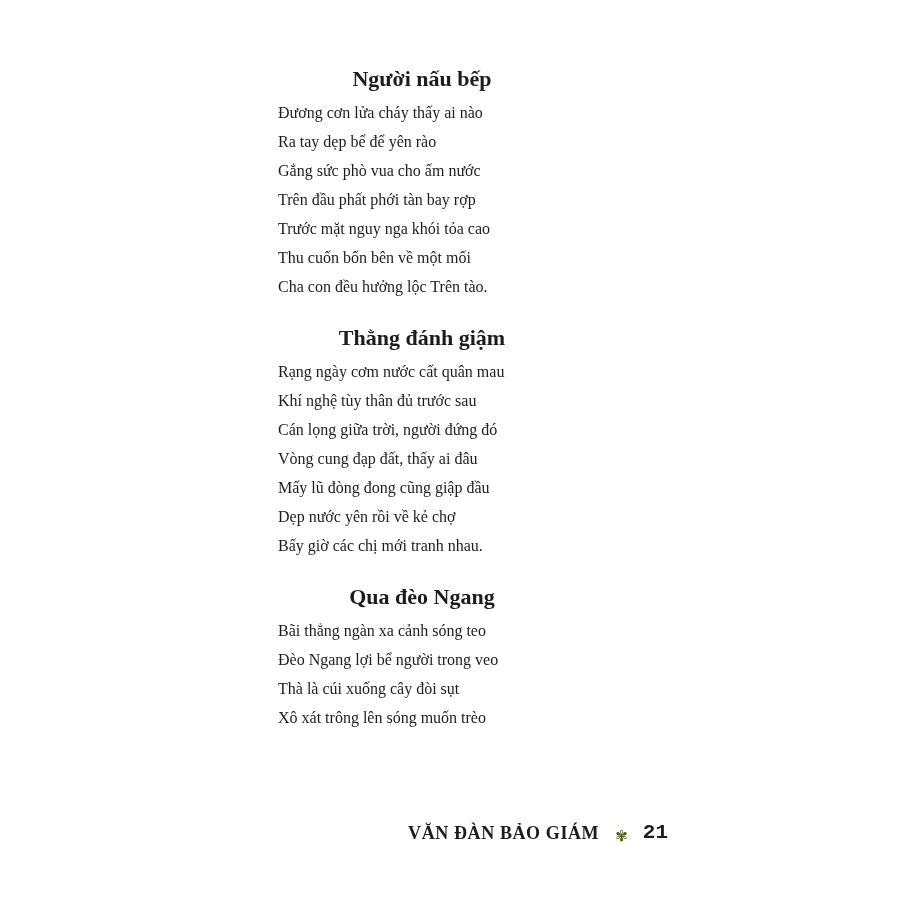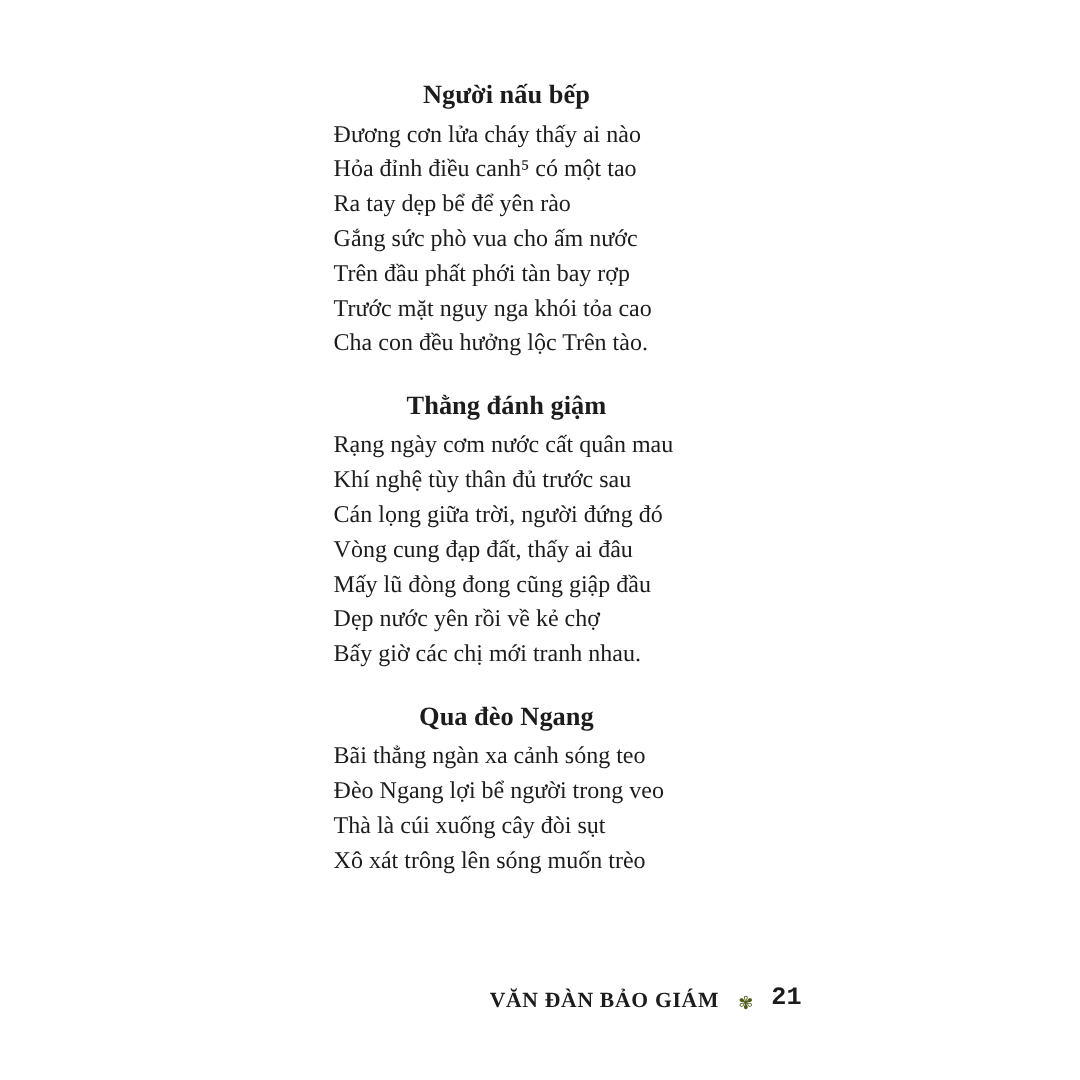--- a/index.html
+++ b/index.html
@@ -31,21 +31,21 @@
   }
   .poem-title {
     text-align: center;
     font-weight: bold;
     font-size: 22px;
     line-height: 30px;
     margin-bottom: 4px;
     white-space: nowrap;
   }
   .poem-line {
-    font-size: 20px;
+    font-size: 16px;
     line-height: 29px;
     white-space: nowrap;
   }
   .footer {
     position: absolute;
     top: 822px;
     left: 0;
     right: 232px;
     display: flex;
     justify-content: flex-end;
@@ -72,25 +72,25 @@
 </style>
 </head>
 <body>
 
 <div class="page">
   <div class="content">
 
     <div class="poem">
       <div class="poem-title">Người nấu bếp</div>
       <div class="poem-line">Đương cơn lửa cháy thấy ai nào</div>
-      <div class="poem-line">Hỏa đỉnh điều canh⁵ có một tao</div>
       <div class="poem-line">Ra tay dẹp bể để yên rào</div>
       <div class="poem-line">Gắng sức phò vua cho ấm nước</div>
       <div class="poem-line">Trên đầu phất phới tàn bay rợp</div>
       <div class="poem-line">Trước mặt nguy nga khói tỏa cao</div>
+      <div class="poem-line">Thu cuốn bốn bên về một mối</div>
       <div class="poem-line">Cha con đều hưởng lộc Trên tào.</div>
     </div>
 
     <div class="poem">
       <div class="poem-title">Thằng đánh giậm</div>
       <div class="poem-line">Rạng ngày cơm nước cất quân mau</div>
       <div class="poem-line">Khí nghệ tùy thân đủ trước sau</div>
       <div class="poem-line">Cán lọng giữa trời, người đứng đó</div>
       <div class="poem-line">Vòng cung đạp đất, thấy ai đâu</div>
       <div class="poem-line">Mấy lũ đòng đong cũng giập đầu</div>

